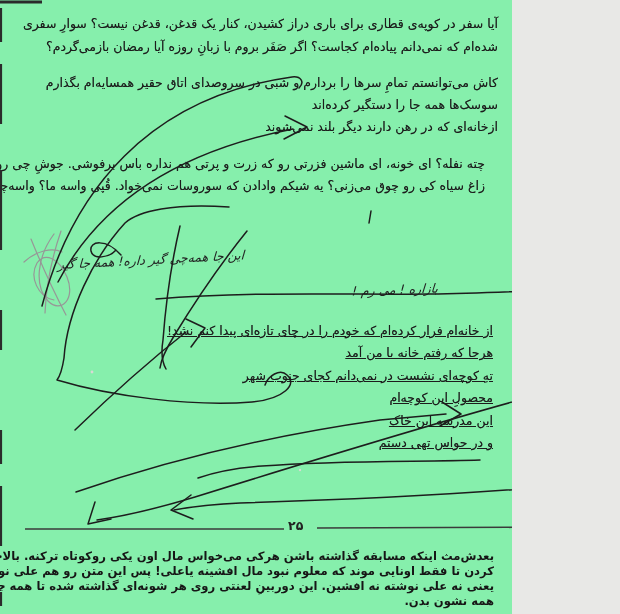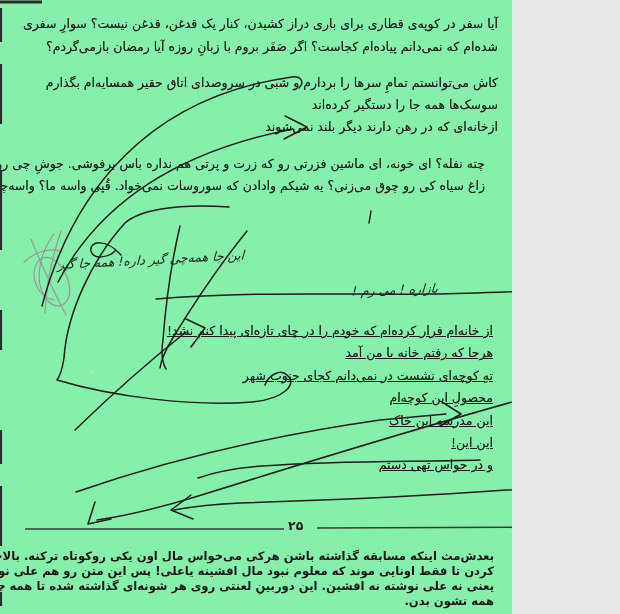--- a/index.html
+++ b/index.html
@@ -78,21 +78,20 @@
 
   <div class="hand hand1">این جا همه‌چی گیر داره! همه جا گیر</div>
   <div class="hand hand2">بازاره ! می رم !</div>
 
   <div class="blk p5">
     <div class="ln">از خانه‌ام فرار کرده‌ام که خودم را در چای تازه‌ای پیدا کنم نشد!</div>
     <div class="ln">هرجا که رفتم خانه با من آمد</div>
     <div class="ln">تهِ کوچه‌ای نشست در نمی‌دانم کجای جنوب شهر</div>
     <div class="ln">محصولِ این کوچه‌ام</div>
     <div class="ln">این مدرسه این خاک</div>
-    <div class="ln">این این!</div>
     <div class="ln">و در حواس تهی دستم</div>
   </div>
 
   <div class="pagenum">۲۵</div>
 
   <div class="fl fl1">بعدش‌مث اینکه مسابقه گذاشته باشن هرکی می‌خواس مال اون یکی روکوتاه ترکنه. بالاخره اونقد حذف</div>
   <div class="fl fl3">یعنی نه علی نوشته نه افشین. این دوربینِ لعنتی روی هر شونه‌ای گذاشته شده تا همه چی رو همگی به</div>
   <div class="fl fl2">کردن تا فقط اونایی موند که معلوم نبود مال افشینه یاعلی! پس این متن رو هم علی نوشته هم افشین</div>
   <div class="fl fl4">همه نشون بدن.</div>
 

